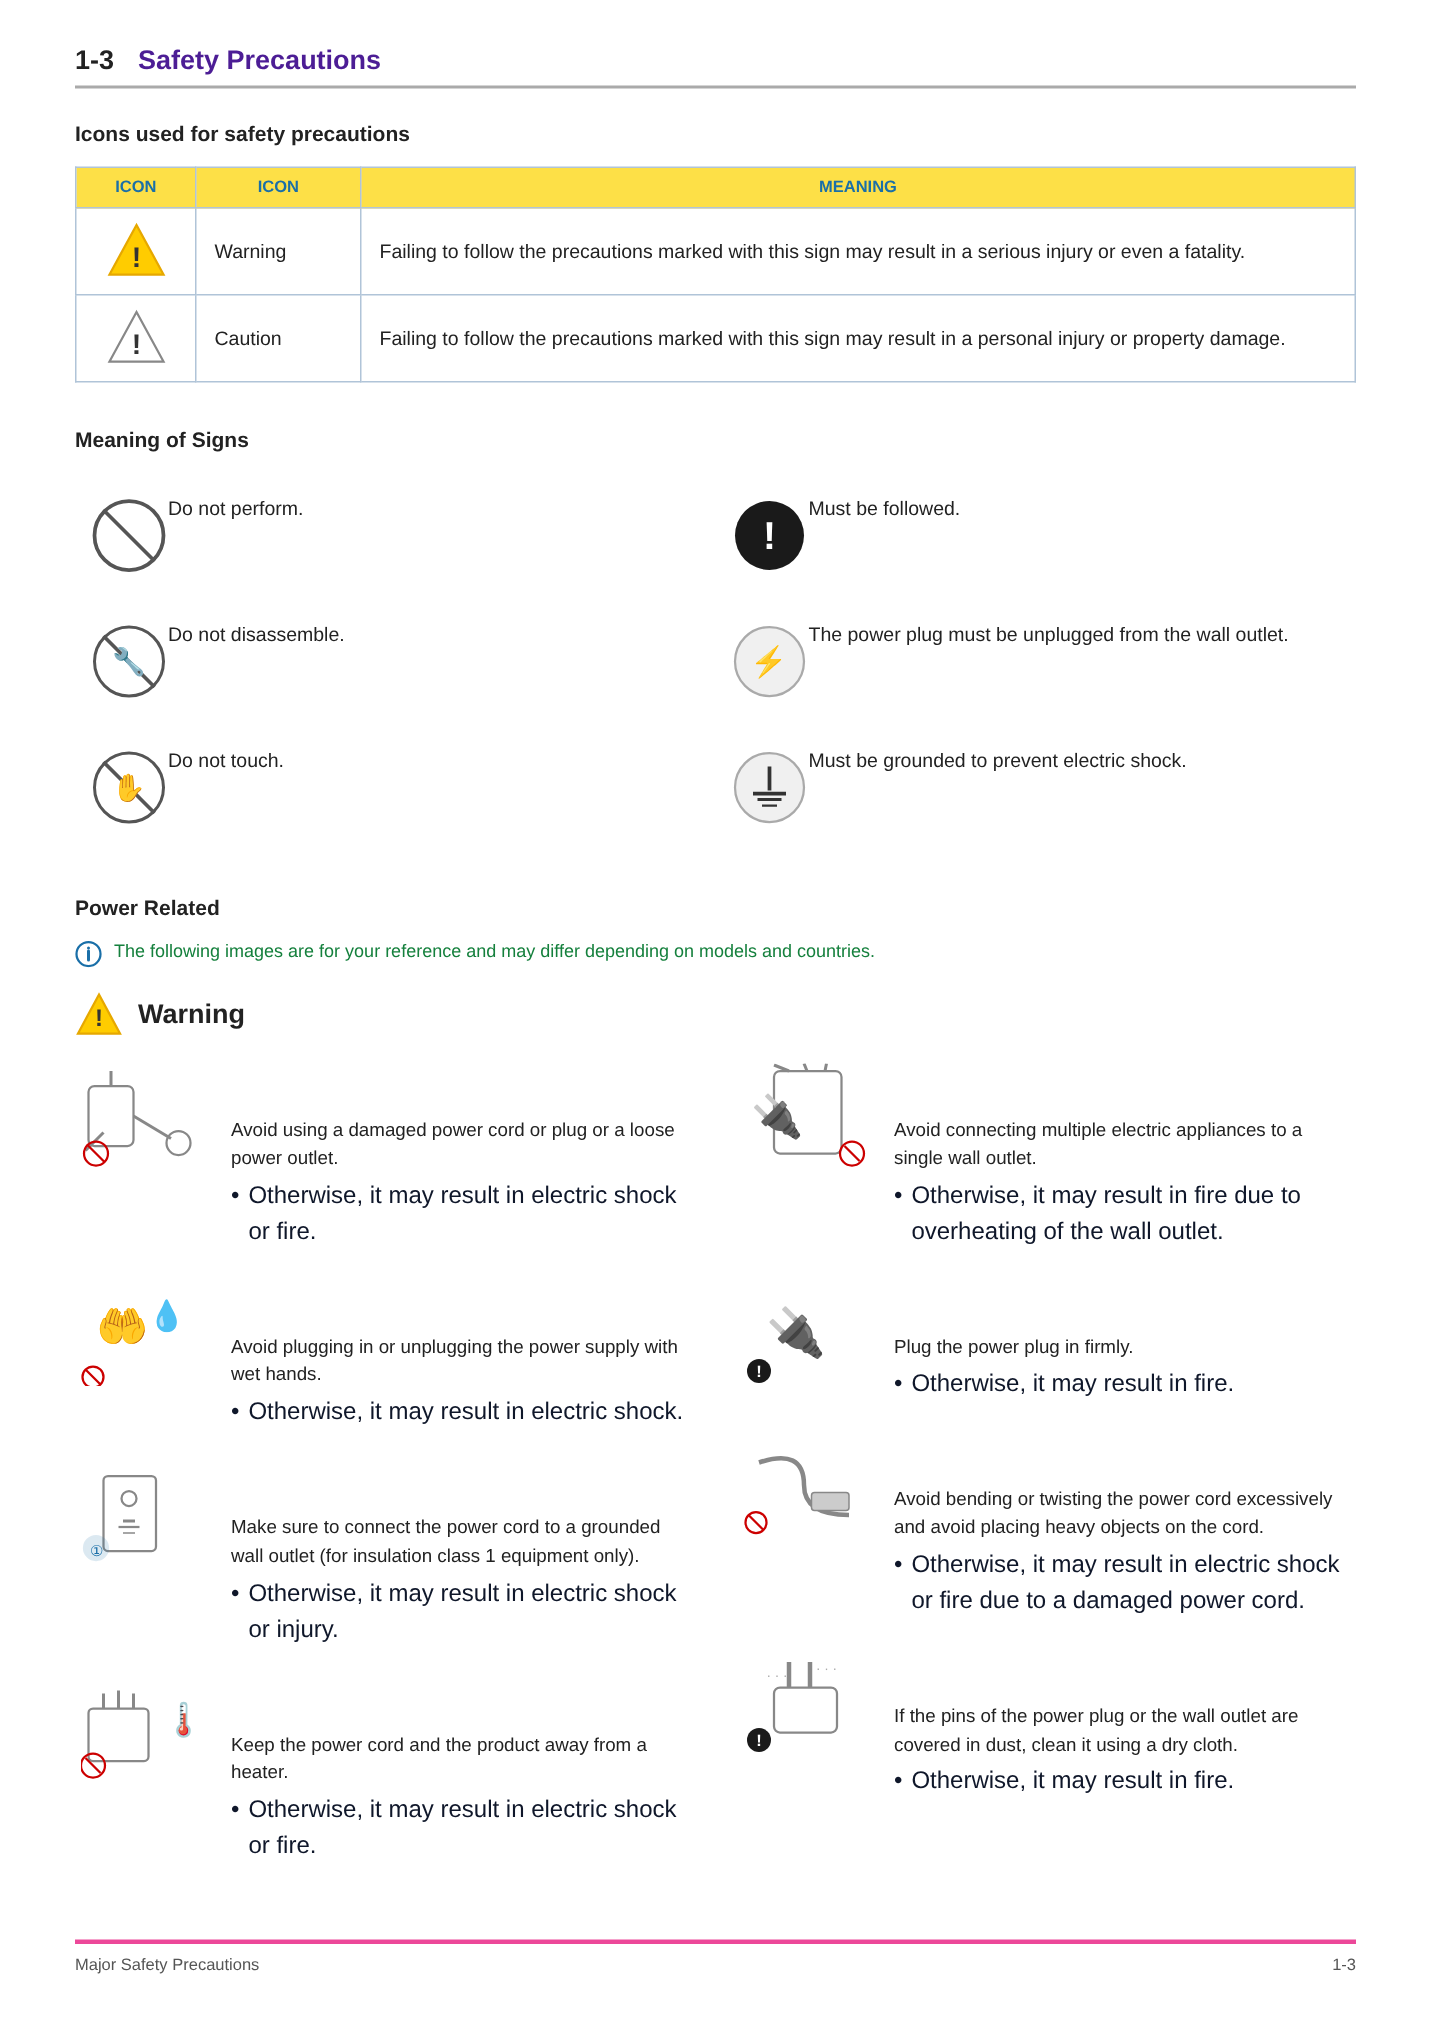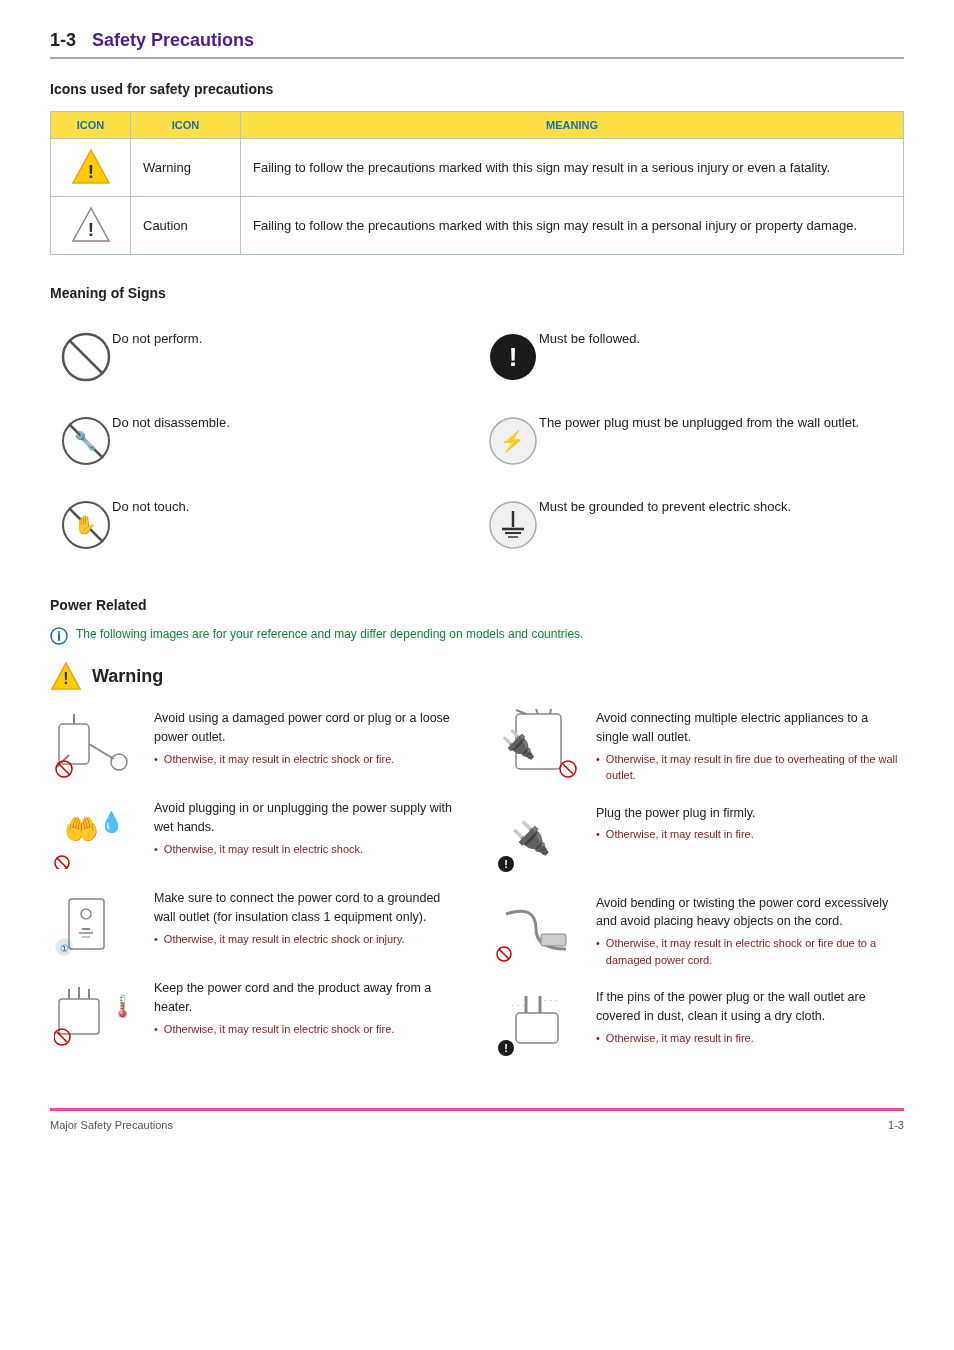--- a/index.html
+++ b/index.html
@@ -132,31 +132,32 @@
       flex-shrink: 0;
       display: flex;
       align-items: center;
       justify-content: center;
       position: relative;
     }
     .warning-item-text {
       flex: 1;
       font-size: 12.5px;
       line-height: 1.5;
+      margin-top: 35px;
     }
     .warning-item-text .item-title {
       font-weight: normal;
       margin-bottom: 4px;
     }
     .bullet-item {
       display: flex;
       gap: 6px;
       margin-top: 4px;
-      font-size: 11px;
-      color: #7f1d1d;
+      font-size: 16px;
+      color: #0f172a;
     }
     .bullet-item::before {
       content: "•";
       flex-shrink: 0;
     }
 
     
     .page-footer {
       border-top: 3px solid #ec4899;
       margin-top: 30px;

